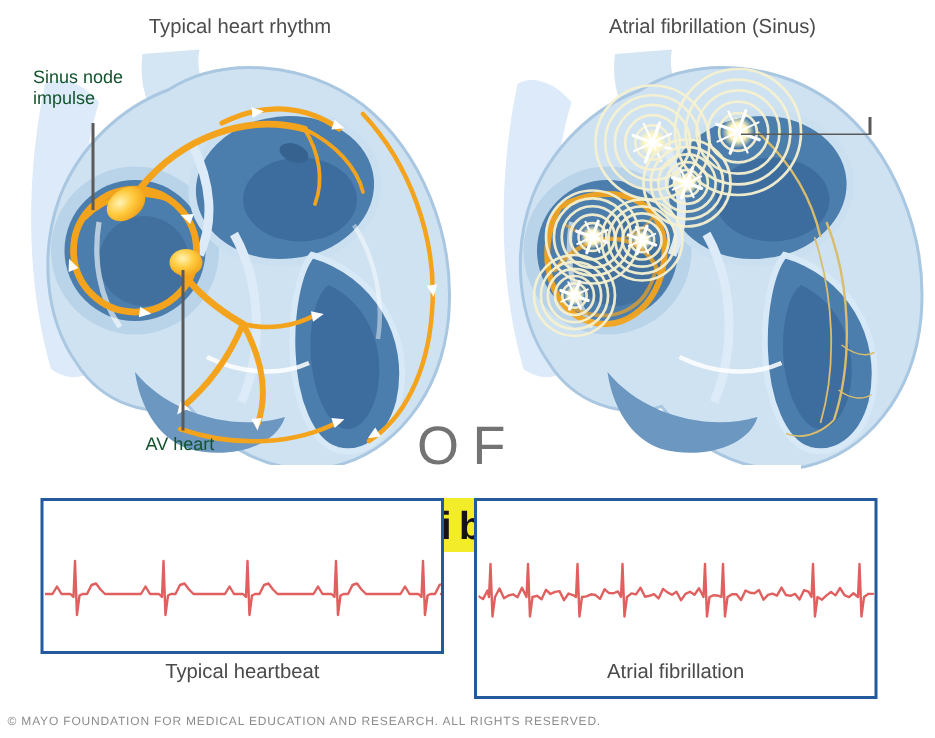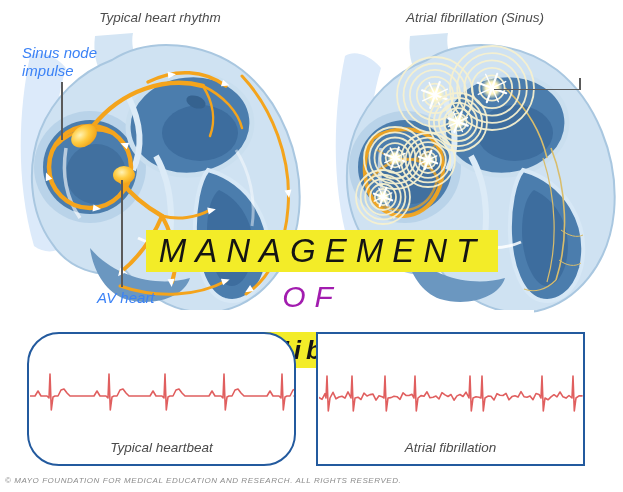--- a/index.html
+++ b/index.html
@@ -1,26 +1,26 @@
 <!DOCTYPE html>
 <html><head>
 <meta charset="utf-8">
 <style>
   html,body{margin:0;padding:0;background:#fff;}
   .stage{position:relative;width:623px;height:492px;background:#ffffff;overflow:hidden;
-         font-family:"Liberation Sans",sans-serif;font-style:italic;}
+         font-family:"Liberation Sans",sans-serif;}
   .abs{position:absolute;}
   .title{font-size:13.5px;color:#4c4c4c;text-align:center;}
-  .lbl{font-size:15px;color:#3b82f6;line-height:1.18;}
+  .lbl{font-size:12px;color:#14532d;line-height:1.18;}
   .ptr{background:#5a5a5a;}
   .hl{background:#f3ec28;}
   .mgmt{display:flex;align-items:center;justify-content:center;
         font-size:33px;letter-spacing:9px;color:#141414;white-space:nowrap;}
   .of{display:flex;align-items:center;justify-content:center;
-      font-size:30px;letter-spacing:9px;color:#a21caf;}
+      font-size:36px;letter-spacing:9px;color:#737373;}
   .whitebox{background:#ffffff;}
   .af{display:flex;align-items:center;justify-content:center;font-weight:bold;
       font-size:26px;letter-spacing:5px;color:#141414;white-space:nowrap;}
   .ecgbox{border:2.5px solid #235a9e;background:#ffffff;box-sizing:border-box;}
   .trace{position:absolute;left:1px;top:30px;width:264px;height:64px;}
   .cap{position:absolute;left:0;right:0;top:106px;text-align:center;font-size:13.5px;color:#4a4a4a;}
   .footer{font-size:8px;letter-spacing:0.55px;color:#8c8c8c;white-space:nowrap;}
   svg{display:block;}
 </style>
 </head>
@@ -194,26 +194,25 @@
 
   <div class="abs lbl" style="left:22px;top:44px;width:88px">Sinus node impulse</div>
   <div class="abs ptr" style="left:61px;top:82px;width:1.5px;height:58px"></div>
 
   <div class="abs ptr" style="left:579px;top:78px;width:1.5px;height:12px"></div>
   <div class="abs ptr" style="left:494px;top:88.5px;width:86px;height:1.5px"></div>
 
   <div class="abs ptr" style="left:121px;top:180px;width:1.5px;height:107px"></div>
   <div class="abs lbl" style="left:97px;top:289px">AV heart</div>
 
-  <div class="abs hl mgmt" style="left: 146px; top: 230px; width: 352px; height: 42px; background: rgb(243, 236, 40);">MANAGEMENT</div>
   <div class="abs of" style="left:252px;top:280px;width:120px;height:33px">OF</div>
   <div class="abs whitebox" style="left:97px;top:310px;width:437px;height:68px"></div>
   <div class="abs hl af" style="left: 124px; top: 332px; width: 382px; height: 36px; background: rgb(243, 236, 40);">Atrial Fibrillation</div>
 
-  <div class="abs ecgbox" style="left: 27px; top: 332px; width: 269px; height: 134px; border-color: rgb(35, 90, 158); border-radius: 32px;">
+  <div class="abs ecgbox" style="left: 27px; top: 332px; width: 269px; height: 104px; border-color: rgb(35, 90, 158);">
     <svg class="trace" id="trace-left" viewBox="0 0 264 64">
         <polyline points="0.0,32.0 -2.0,32.0 5.0,32.0 8.0,27.0 11.0,32.0 17.0,32.0 19.0,34.0 20.0,10.0 21.3,46.0 23.0,33.0 25.0,32.0 28.0,32.0 31.0,26.0 34.0,25.0 37.0,29.0 40.0,32.0 57.0,32.0 64.0,32.0 67.0,27.0 70.0,32.0 76.0,32.0 78.0,34.0 79.0,10.0 80.3,46.0 82.0,33.0 84.0,32.0 87.0,32.0 90.0,26.0 93.0,25.0 96.0,29.0 99.0,32.0 113.0,32.0 120.0,32.0 123.0,27.0 126.0,32.0 132.0,32.0 134.0,34.0 135.0,10.0 136.3,46.0 138.0,33.0 140.0,32.0 143.0,32.0 146.0,26.0 149.0,25.0 152.0,29.0 155.0,32.0 172.0,32.0 179.0,32.0 182.0,27.0 185.0,32.0 191.0,32.0 193.0,34.0 194.0,10.0 195.3,46.0 197.0,33.0 199.0,32.0 202.0,32.0 205.0,26.0 208.0,25.0 211.0,29.0 214.0,32.0 230.0,32.0 237.0,32.0 240.0,27.0 243.0,32.0 249.0,32.0 251.0,34.0 252.0,10.0 253.3,46.0 255.0,33.0 257.0,32.0 260.0,32.0 263.0,26.0 266.0,25.0 269.0,29.0 272.0,32.0 264.0,32.0" fill="none" stroke="#e05f5f" stroke-width="1.6" stroke-linejoin="round" stroke-linecap="round"></polyline>
       </svg>
     <div class="cap">Typical heartbeat</div>
   </div>
   <div class="abs ecgbox" style="left: 316px; top: 332px; width: 269px; height: 134px; border-color: rgb(35, 90, 158);">
     <svg class="trace" id="trace-right" viewBox="0 0 264 64">
         <polyline points="0.0,33.5 3.0,35.4 6.0,29.7 7.0,34.0 8.0,12.0 9.3,47.0 11.0,34.0 14.0,28.3 17.0,34.8 20.0,33.0 23.0,32.2 26.0,34.1 29.0,27.9 32.0,34.0 33.0,12.0 34.3,47.0 36.0,34.0 39.0,33.2 42.0,35.5 45.0,29.2 48.0,32.0 51.0,30.6 54.0,30.1 57.0,36.1 60.0,31.7 63.0,32.7 65.0,34.0 66.0,12.0 67.3,47.0 69.0,34.0 72.0,33.6 75.0,32.2 78.0,32.7 81.0,35.3 84.0,28.8 87.0,31.4 90.0,31.5 93.0,30.3 95.0,34.0 96.0,12.0 97.3,47.0 99.0,34.0 102.0,31.6 105.0,32.3 108.0,27.8 111.0,33.8 114.0,33.2 117.0,32.1 120.0,35.0 123.0,28.6 126.0,30.9 129.0,32.5 132.0,30.5 135.0,36.2 138.0,31.9 141.0,30.5 144.0,32.5 147.0,28.2 150.0,34.0 151.0,12.0 152.3,47.0 154.0,34.0 157.0,32.8 160.0,33.2 162.0,34.0 163.0,12.0 164.3,47.0 166.0,34.0 169.0,32.1 172.0,32.2 175.0,36.0 178.0,29.7 181.0,31.2 184.0,31.5 187.0,29.4 190.0,35.8 193.0,32.6 196.0,31.8 199.0,33.1 202.0,27.7 205.0,32.7 208.0,33.2 211.0,31.9 214.0,35.7 217.0,29.5 220.0,30.4 222.0,34.0 223.0,12.0 224.3,47.0 226.0,34.0 229.0,35.8 232.0,32.9 235.0,30.7 238.0,32.9 241.0,28.0 244.0,32.8 247.0,34.1 250.0,31.5 253.0,34.0 254.0,12.0 255.3,47.0 257.0,34.0 260.0,31.9 263.0,31.9" fill="none" stroke="#e05f5f" stroke-width="1.6" stroke-linejoin="round" stroke-linecap="round"></polyline>
       </svg>
     <div class="cap">Atrial fibrillation</div>

